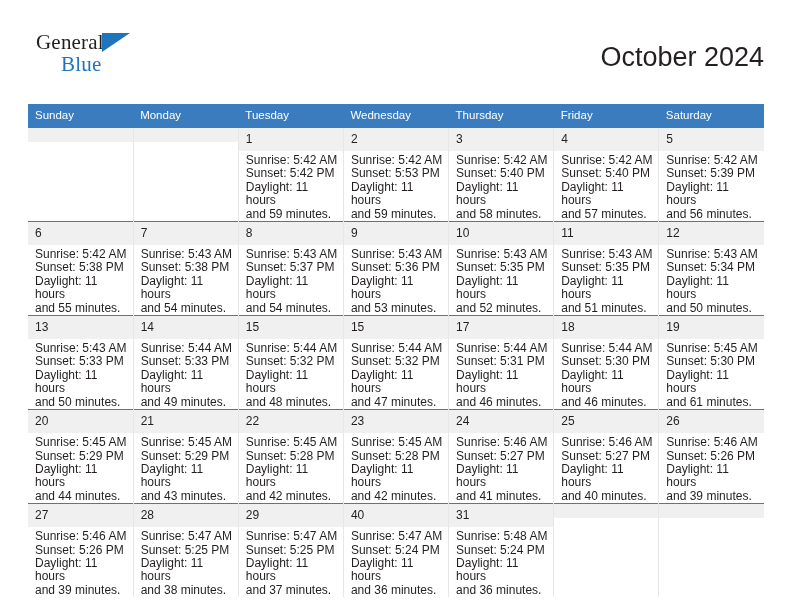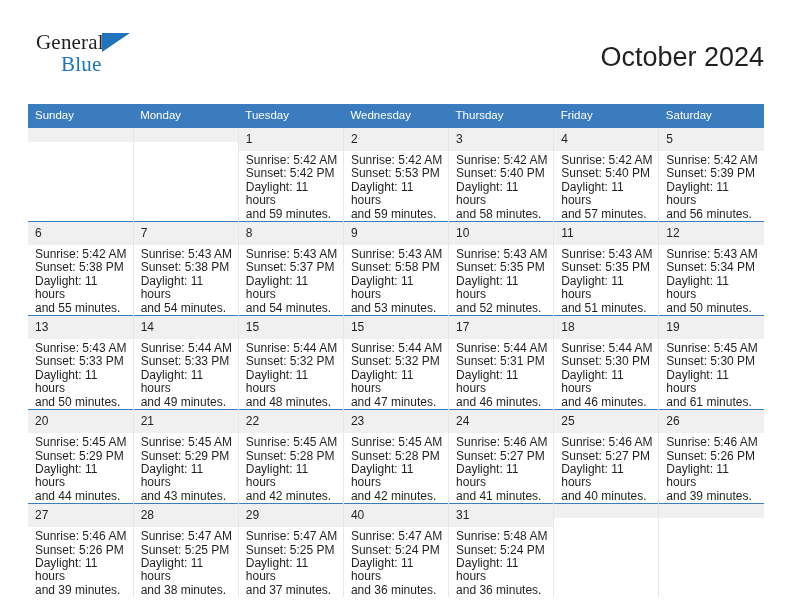--- a/index.html
+++ b/index.html
@@ -265,21 +265,21 @@
                 <div>Sunrise: 5:43 AM</div>
                 <div>Sunset: 5:37 PM</div>
                 <div class="dl">Daylight: 11 hours</div>
                 <div class="dl">and 54 minutes.</div>
               </div>
             </td>
             <td>
               <div class="daynum">9</div>
               <div class="info">
                 <div>Sunrise: 5:43 AM</div>
-                <div>Sunset: 5:58 PM</div>
+                <div>Sunset: 5:36 PM</div>
                 <div class="dl">Daylight: 11 hours</div>
                 <div class="dl">and 53 minutes.</div>
               </div>
             </td>
             <td>
               <div class="daynum">10</div>
               <div class="info">
                 <div>Sunrise: 5:43 AM</div>
                 <div>Sunset: 5:35 PM</div>
                 <div class="dl">Daylight: 11 hours</div>

